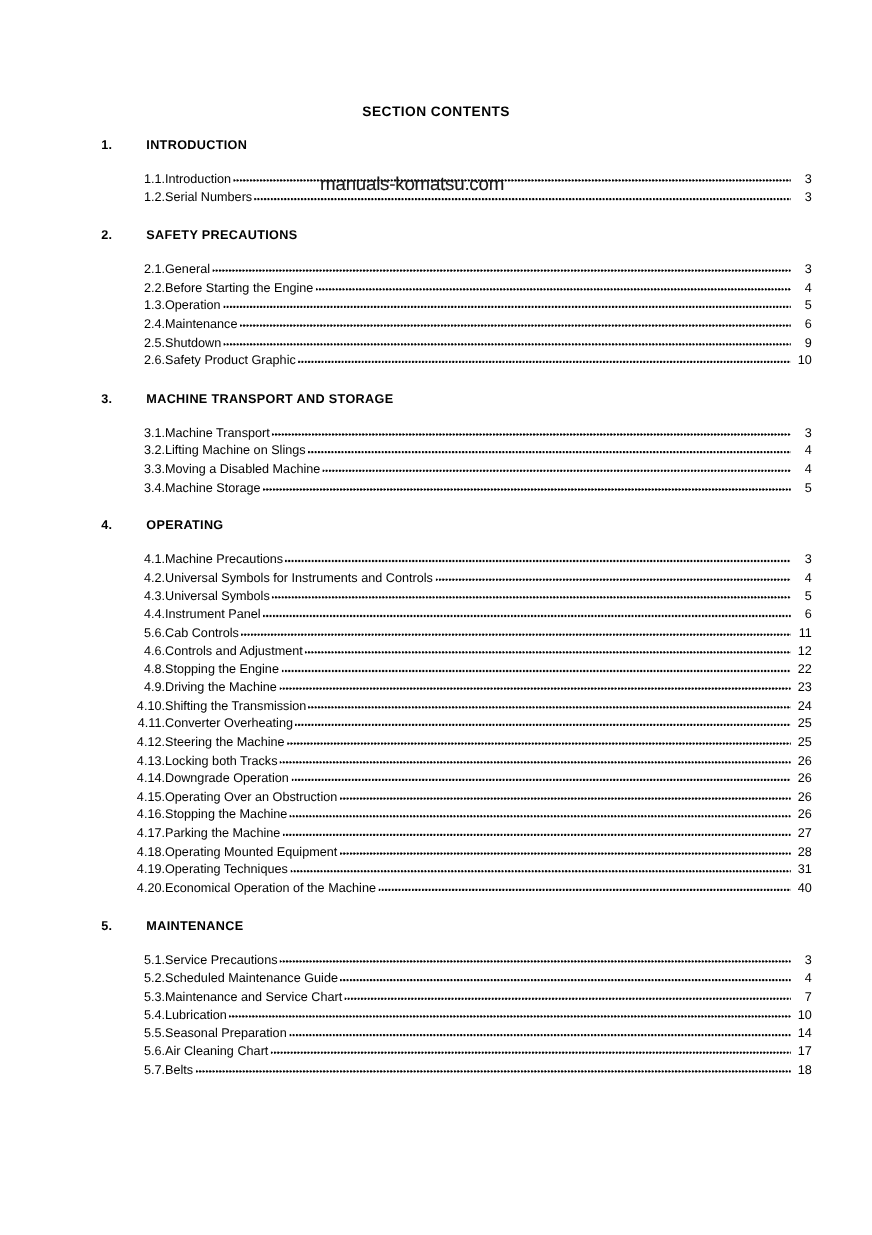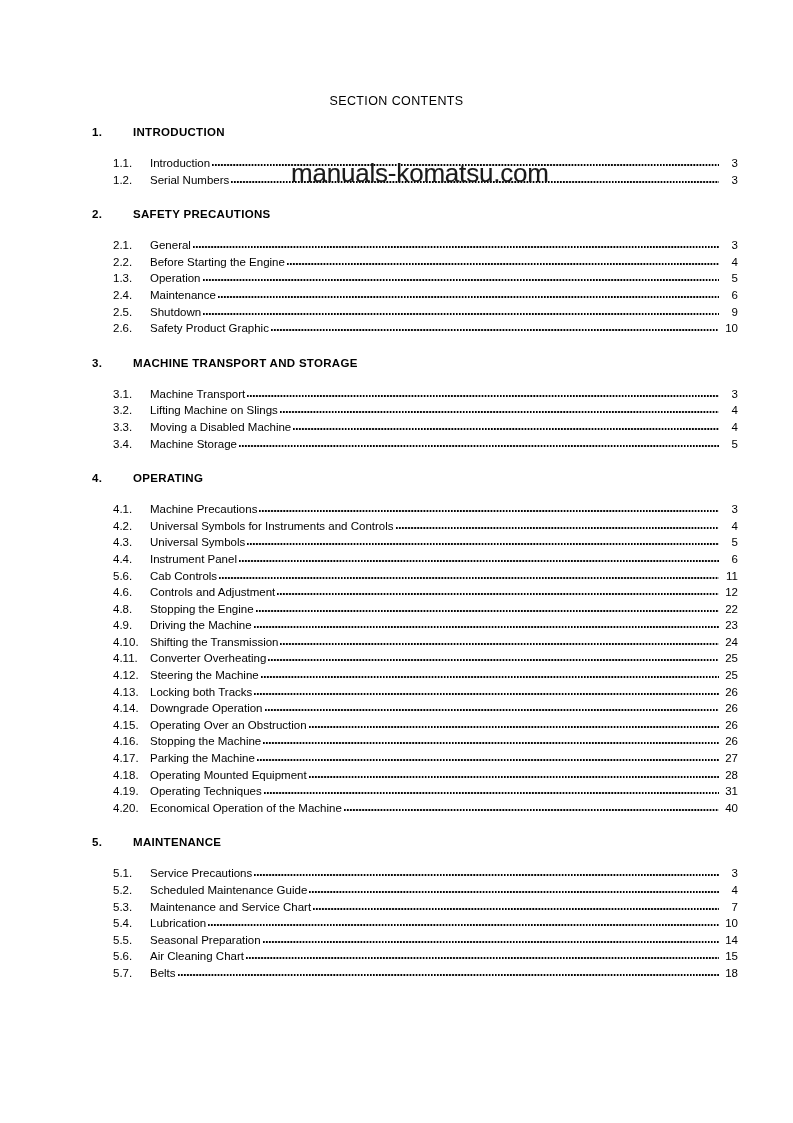--- a/index.html
+++ b/index.html
@@ -28,21 +28,21 @@
   }
 
   
   .doc-title {
     position: absolute;
     left: 0;
     top: 94px;
     width: 793px;
     text-align: center;
     font-size: 12.5px;
-    font-weight: normal;
+    font-weight: bold;
     letter-spacing: 0.4px;
   }
 
   
   .content {
     position: absolute;
     left: 92px;
     top: 126px;
     width: 646px;
   }
@@ -87,20 +87,21 @@
     align-items: baseline;
     font-size: 11.5px;
     line-height: 16.6px;
     height: 16.6px;
     white-space: nowrap;
   }
   .entry-num {
     flex: 0 0 37px;
     width: 37px;
     margin-left: 21px;
+    text-align: right;
   }
   .entry-label {
     flex: 0 0 auto;
     padding-right: 1px;
   }
   .entry-leader {
     flex: 1 1 auto;
     min-width: 4px;
     position: relative;
     overflow: hidden;
@@ -123,21 +124,21 @@
     text-align: right;
     min-width: 15px;
     padding-left: 3px;
   }
 
   
   .watermark {
     position: absolute;
     left: 291px;
     top: 158px;
-    font-size: 26px;
+    font-size: 17px;
     font-weight: 300;
     letter-spacing: -0.2px;
     color: #1a1a1a;
     white-space: nowrap;
     font-family: "Liberation Sans", sans-serif;
     -webkit-text-stroke: 0.1px #000;
     pointer-events: none;
   }
 </style>
 </head>
@@ -399,21 +400,21 @@
           <div class="entry">
             <span class="entry-num">5.5.</span>
             <span class="entry-label">Seasonal Preparation</span>
             <span class="entry-leader"></span>
             <span class="entry-page">14</span>
           </div>
           <div class="entry">
             <span class="entry-num">5.6.</span>
             <span class="entry-label">Air Cleaning Chart</span>
             <span class="entry-leader"></span>
-            <span class="entry-page">15</span>
+            <span class="entry-page">17</span>
           </div>
           <div class="entry">
             <span class="entry-num">5.7.</span>
             <span class="entry-label">Belts</span>
             <span class="entry-leader"></span>
             <span class="entry-page">18</span>
           </div>
         </div>
       </div>
     </div>

